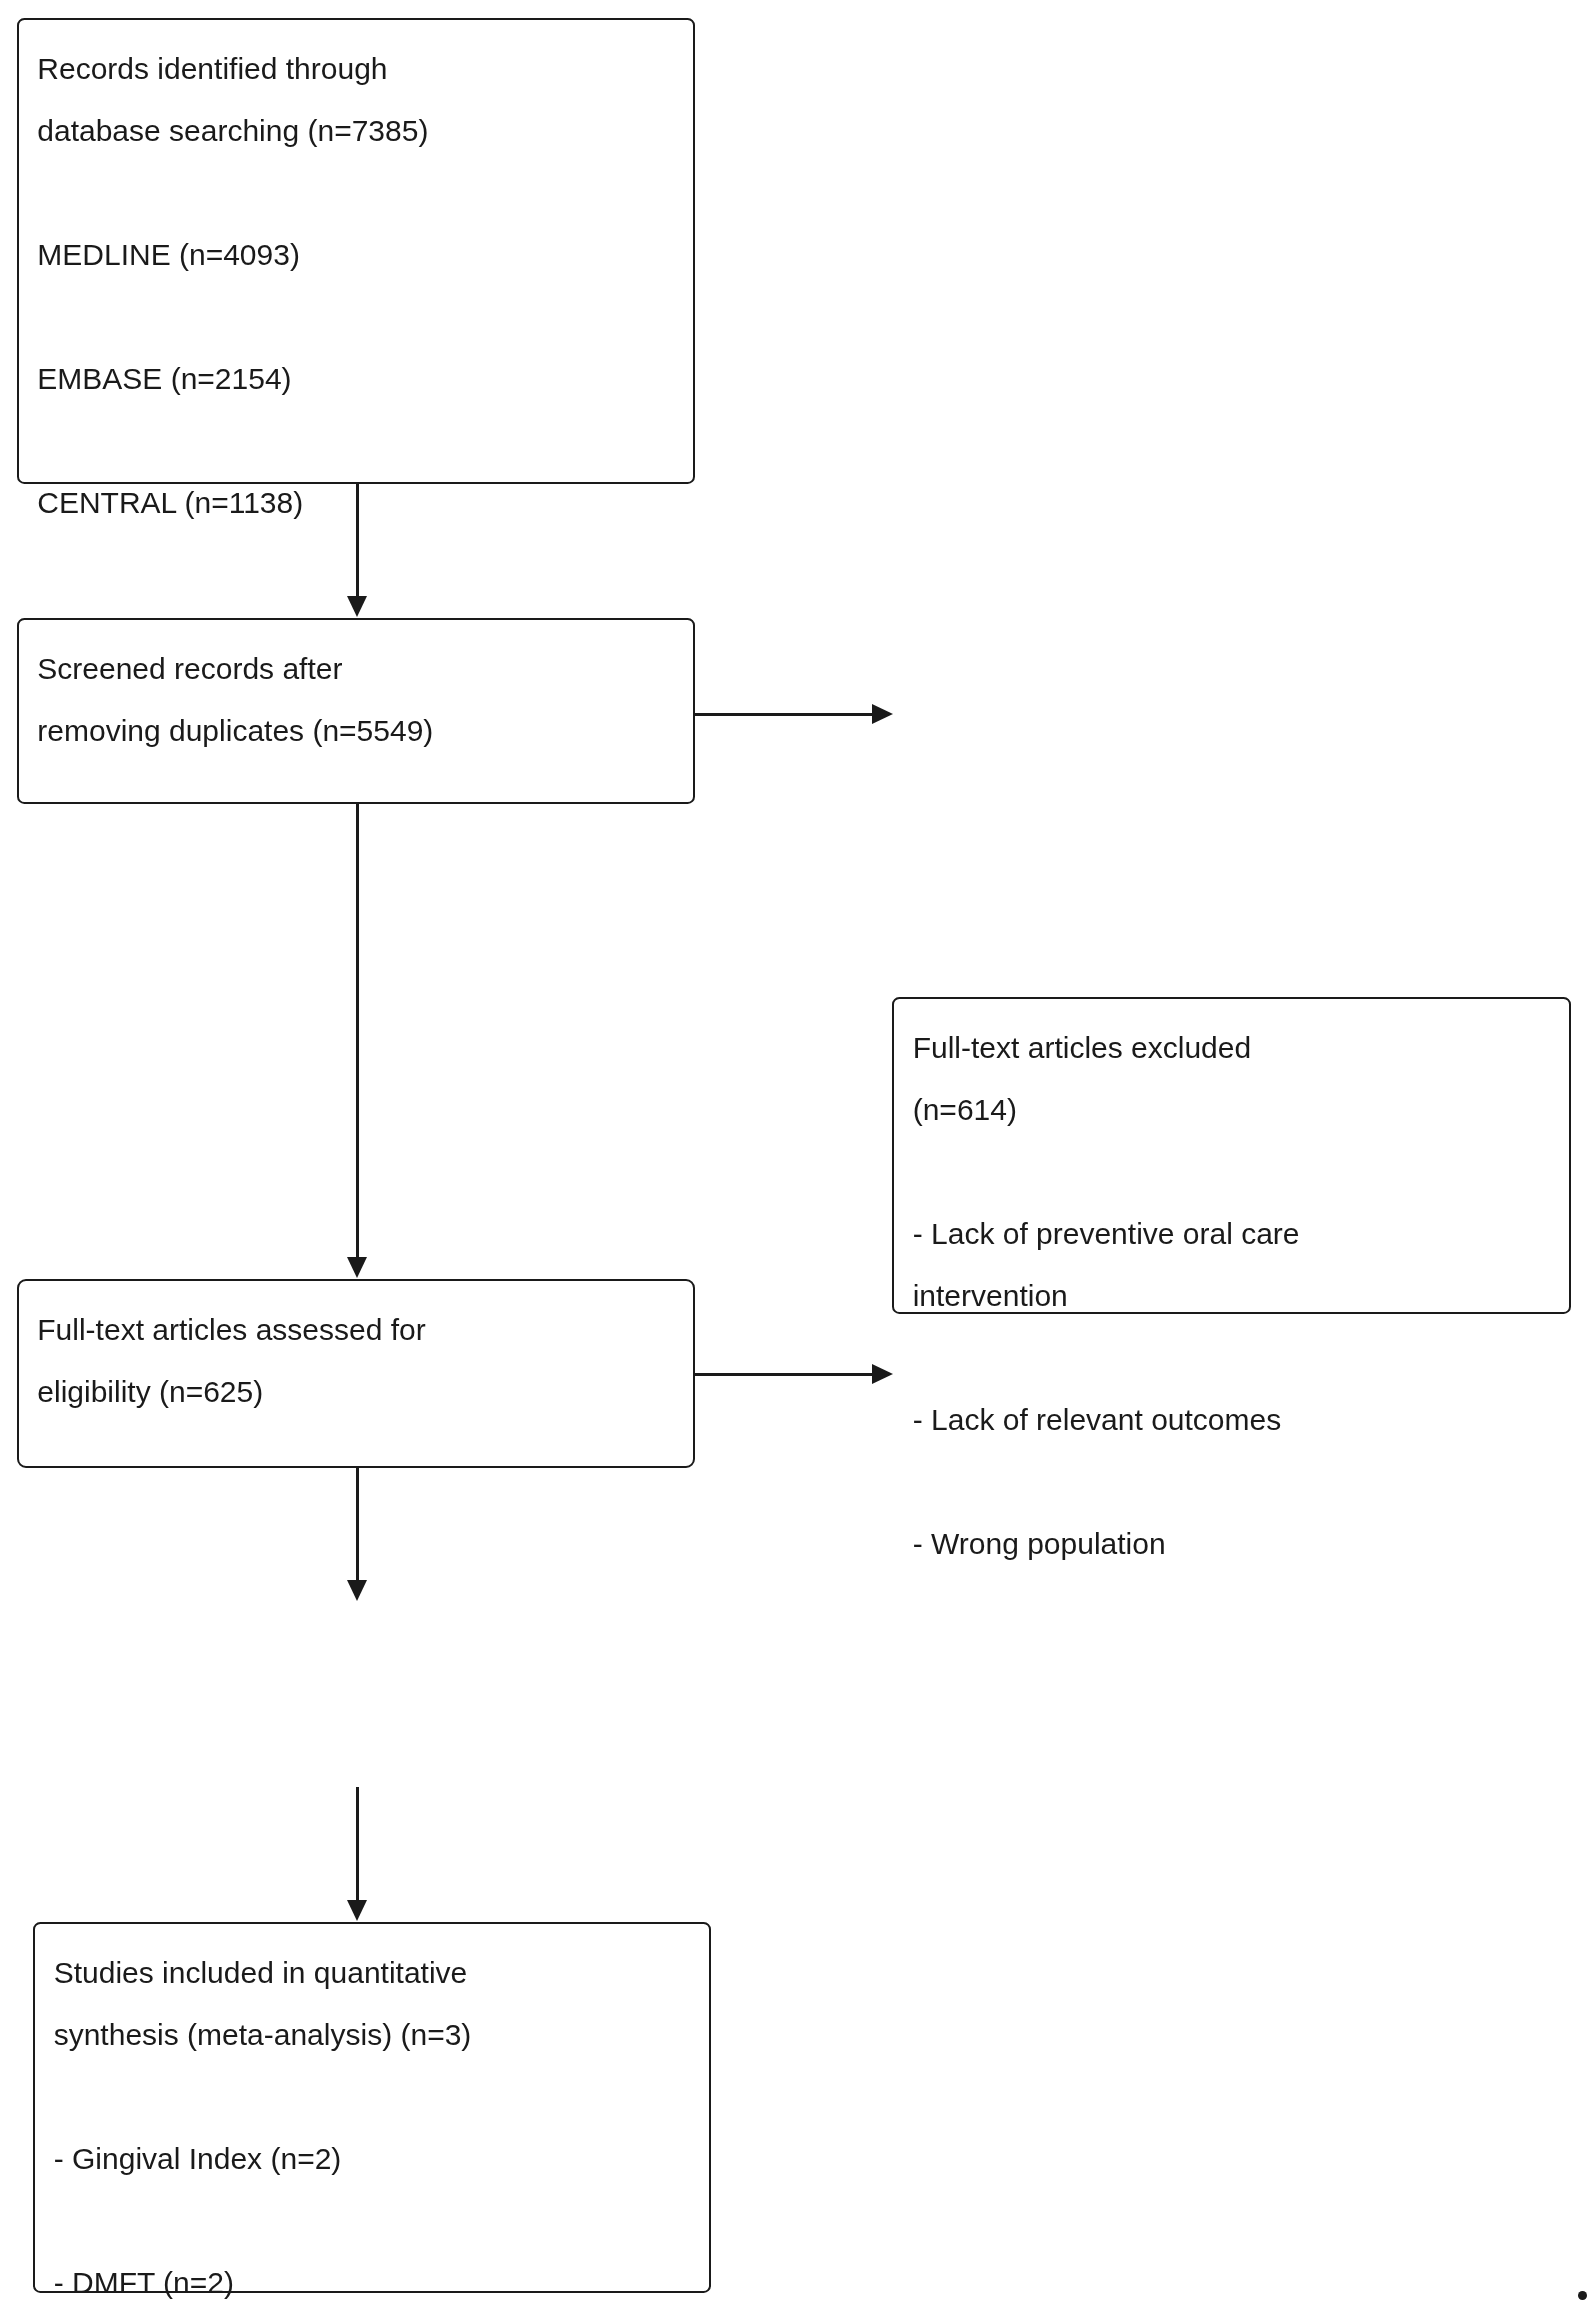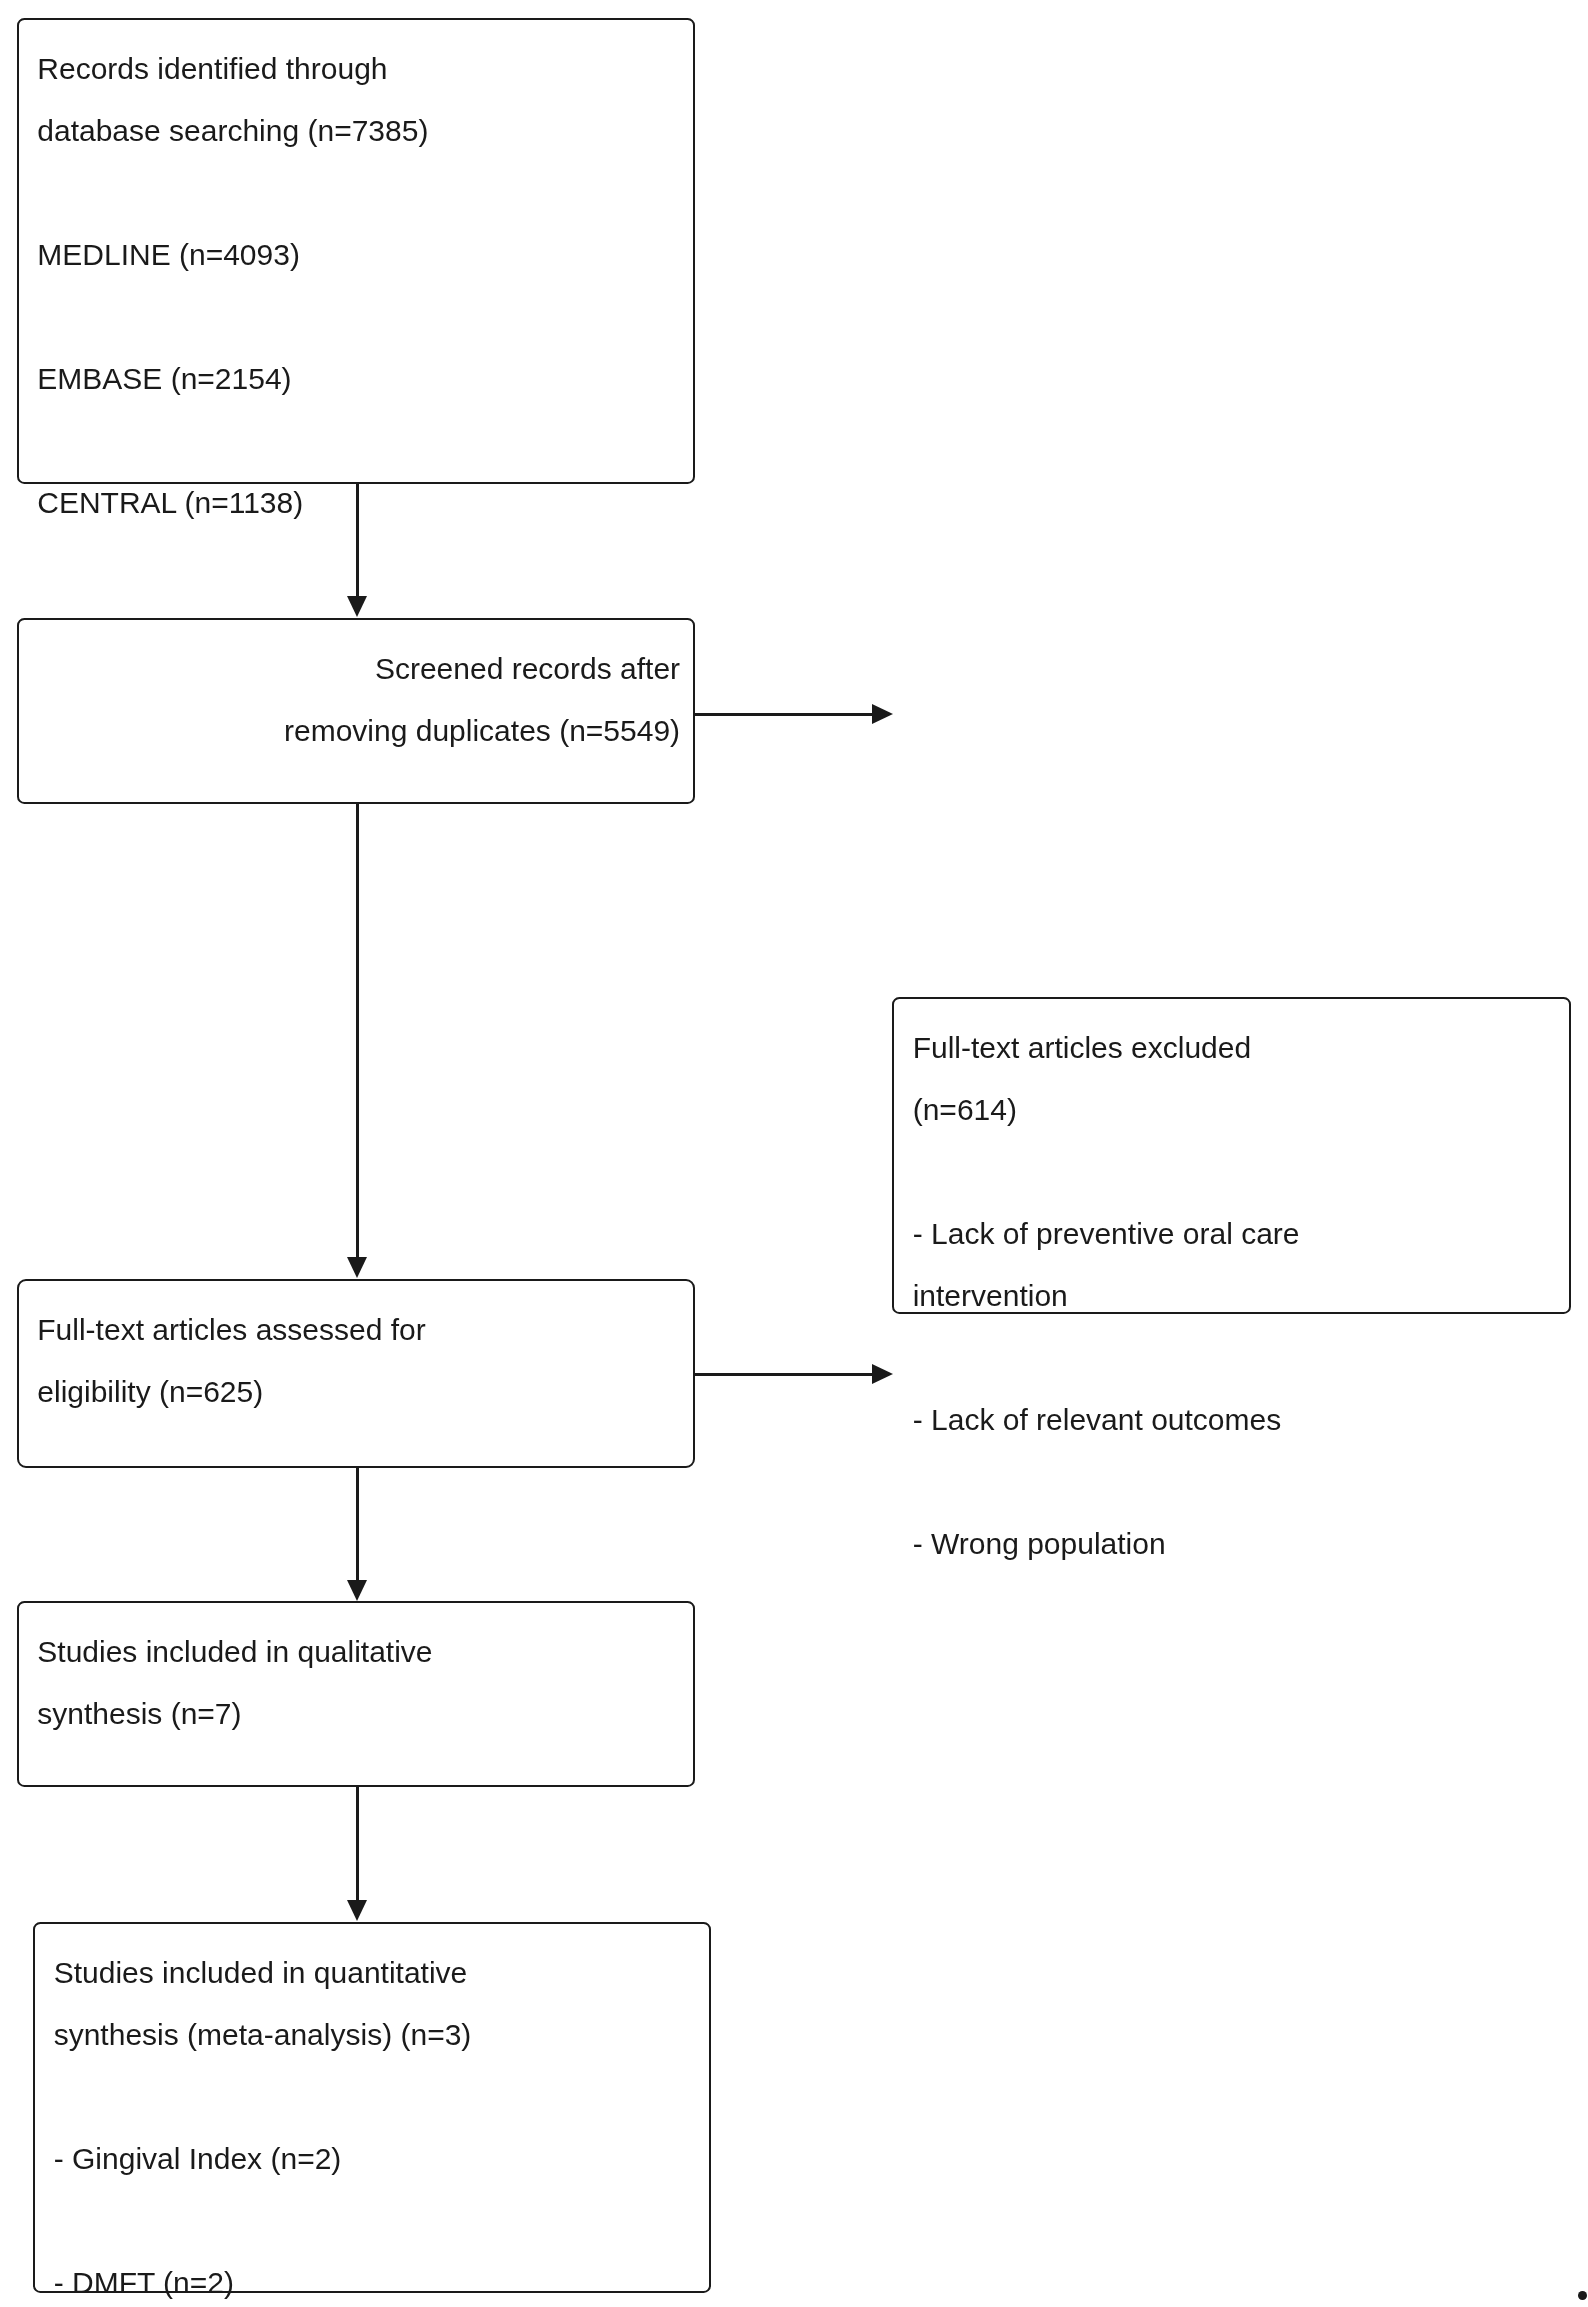--- a/index.html
+++ b/index.html
@@ -79,21 +79,21 @@
 MEDLINE (n=4093)
 
 EMBASE (n=2154)
 
 CENTRAL (n=1138)</div>
   </div>
 
   <div class="edge-v" style="left:356px; top:484px; height:113px;"></div>
   <div class="arrow-down" style="left:347px; top:596px;"></div>
 
-  <div class="node" style="left:16.6px; top:618px; width:678px; height:186px;text-align:right;">
+  <div class="node" style="left:16.6px; top:618px; width:678px; height:186px;">
     <div class="node-text">Screened records after
 removing duplicates (n=5549)</div>
   </div>
 
 
   <div class="edge-h" style="left:695px; top:713px; width:179px;"></div>
   <div class="arrow-right" style="left:872px; top:704px;"></div>
 
   <div class="edge-v" style="left:356px; top:804px; height:454px;"></div>
   <div class="arrow-down" style="left:347px; top:1257px;"></div>
@@ -114,24 +114,20 @@
     <div class="node-text">Full-text articles assessed for
 eligibility (n=625)</div>
   </div>
 
   <div class="edge-h" style="left:695px; top:1373px; width:179px;"></div>
   <div class="arrow-right" style="left:872px; top:1364px;"></div>
 
   <div class="edge-v" style="left:356px; top:1468px; height:113px;"></div>
   <div class="arrow-down" style="left:347px; top:1580px;"></div>
 
-  <div class="node" style="left:16.6px; top:1601px; width:678px; height:186px;">
-    <div class="node-text">Studies included in qualitative
-synthesis (n=7)</div>
-  </div>
 
   <div class="edge-v" style="left:356px; top:1787px; height:114px;"></div>
   <div class="arrow-down" style="left:347px; top:1900px;"></div>
 
   <div class="node" style="left:33px; top:1922px; width:678px; height:371px;">
     <div class="node-text">Studies included in quantitative
 synthesis (meta-analysis) (n=3)
 
 - Gingival Index (n=2)
 

